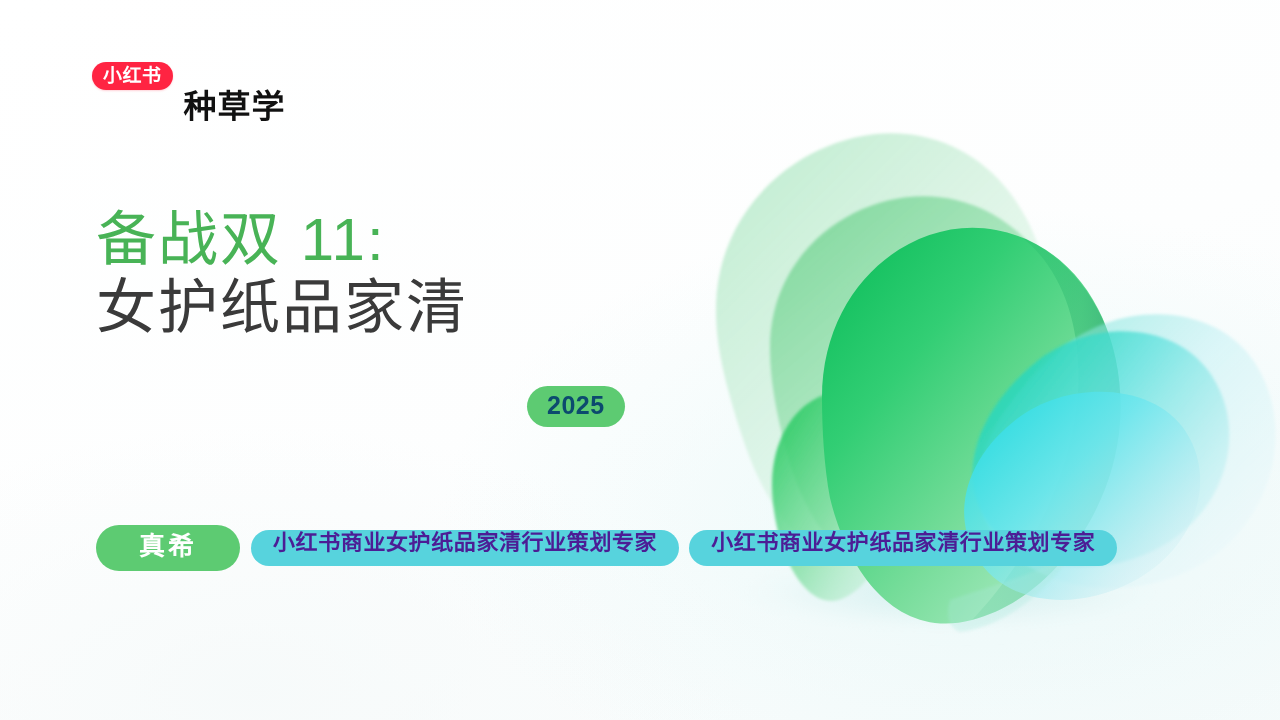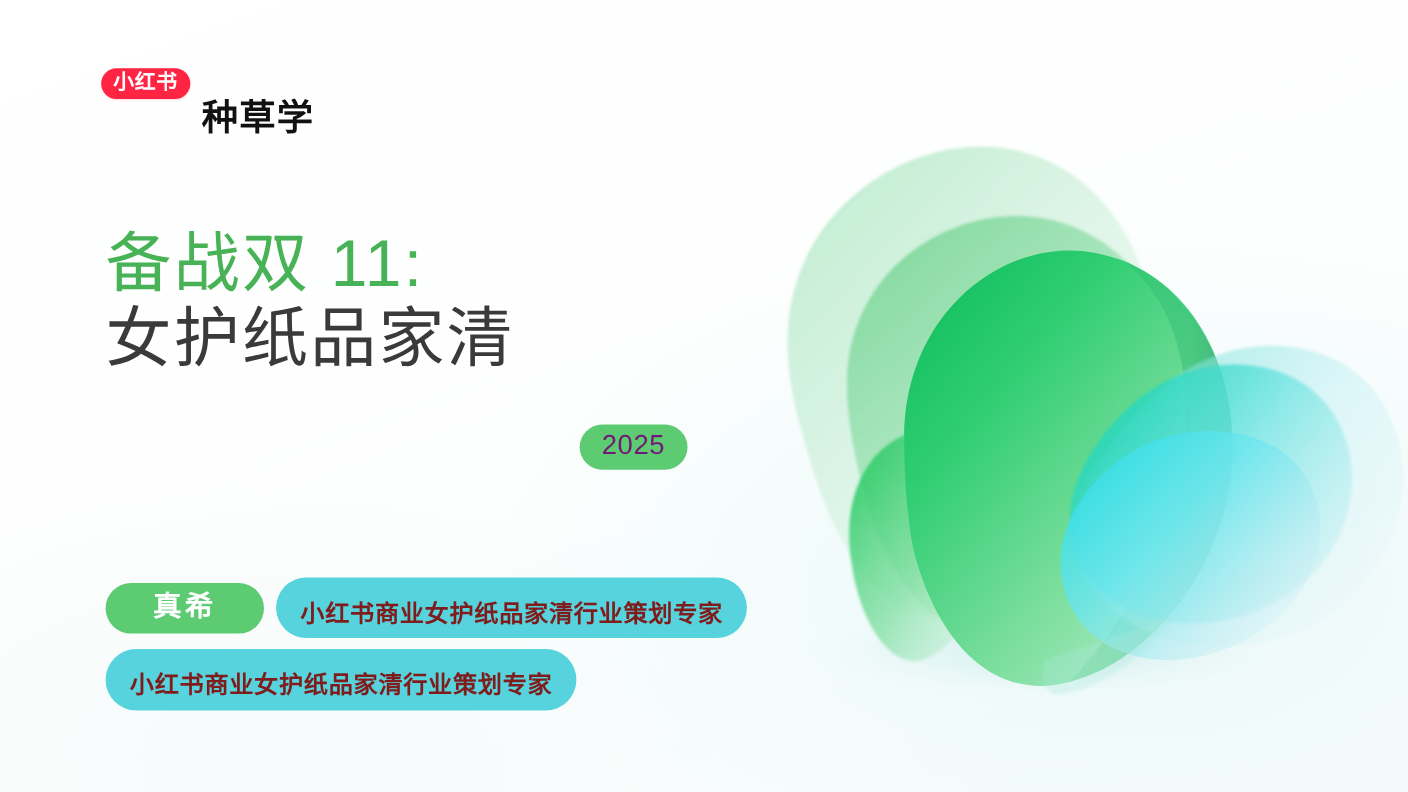--- a/index.html
+++ b/index.html
@@ -74,36 +74,36 @@
     white-space: nowrap;
   }
   .headline-line.accent { color: #48B356; }
   .headline-line.dark   { color: #3A3A3A; }
 
   .year-badge {
     position: absolute;
     left: 527px;
     top: 386px;
     background: #5DCB72;
-    color: #701a75;
+    color: #0c4a6e;
     border-radius: 999px;
     padding: 6px 20px 7px 20px;
     font-size: 25px;
-    font-weight: 400;
+    font-weight: 700;
     letter-spacing: 0.5px;
     line-height: 1.1;
   }
 
   
   .speakers {
     position: absolute;
     left: 96px;
     top: 525px;
     display: flex;
-    flex-direction: column;
+    flex-direction: row;
     gap: 10px;
   }
   .speaker-row {
     display: flex;
     align-items: center;
     gap: 11px;
   }
   .speaker-name {
     min-width: 144px;
     box-sizing: border-box;
@@ -113,23 +113,23 @@
     border-radius: 999px;
     padding: 7px 22px 9px 22px;
     font-size: 26px;
     font-weight: 700;
     letter-spacing: 3px;
     line-height: 1.15;
     white-space: nowrap;
   }
   .speaker-title {
     background: #57D3DD;
-    color: #7f1d1d;
-    border-radius: 999px;
-    padding: 20px 22px 10px 22px;
+    color: #4c1d95;
+    border-radius: 999px;
+    padding: 0 22px 10px 22px;
     font-size: 22px;
     font-weight: 700;
     letter-spacing: 0.6px;
     line-height: 1.15;
     white-space: nowrap;
   }
 
   
   .artwork {
     position: absolute;

